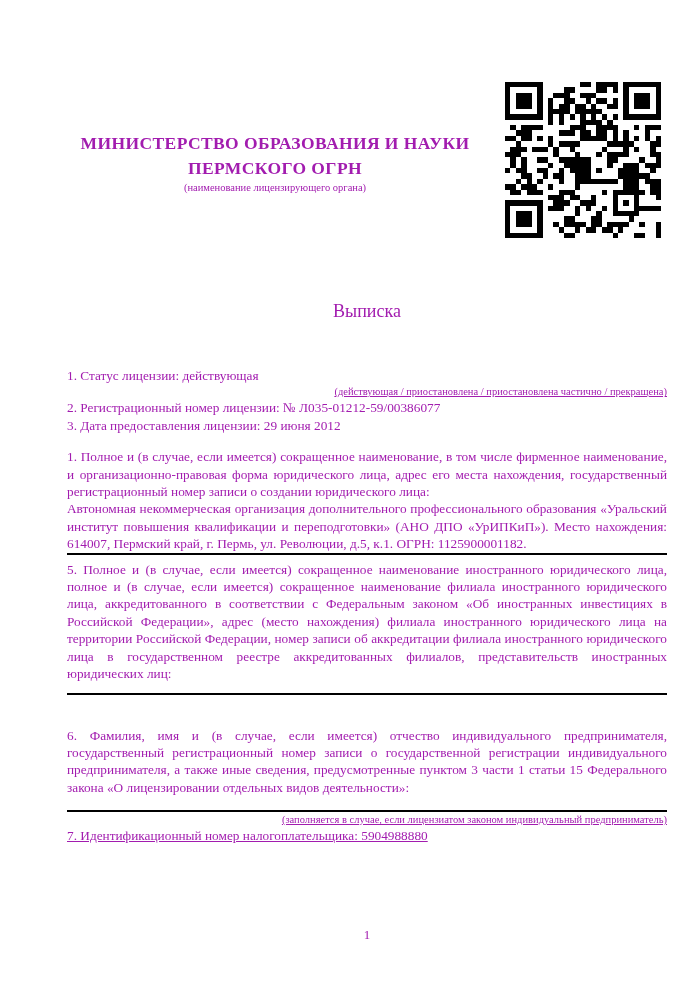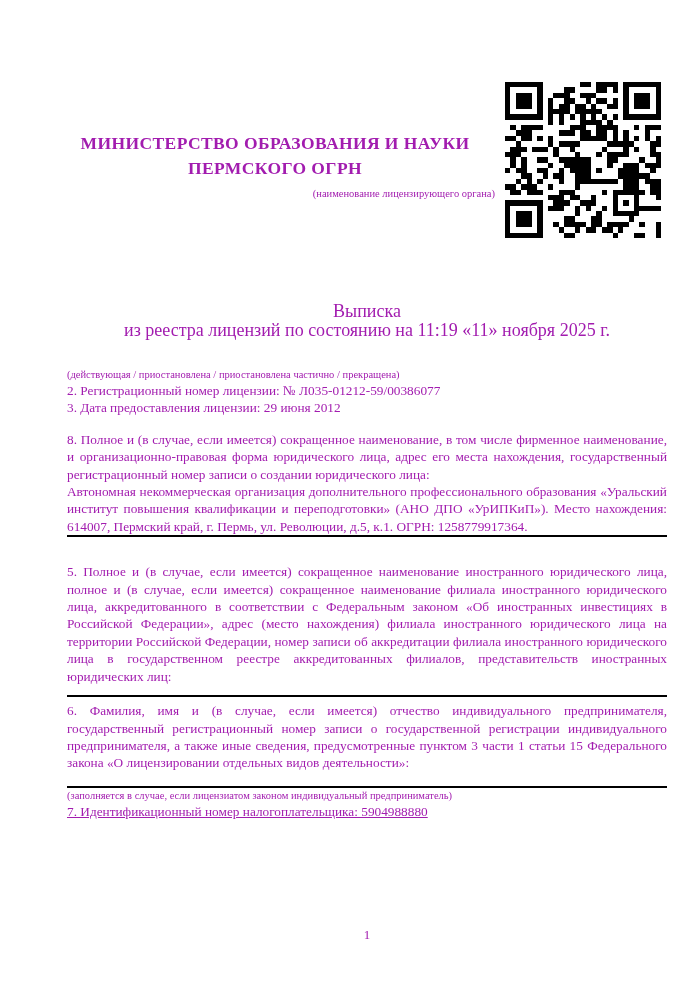--- a/index.html
+++ b/index.html
@@ -8,34 +8,34 @@
     width:700px;height:989px;
     background:#ffffff;color:#a21caf;
     font-family:"Liberation Serif", serif;
     font-size:13.3px;
     overflow:hidden;
   }
   .qr{position:absolute;left:505px;top:82px;width:156px;height:156px;}
   .qr svg{display:block;width:156px;height:156px;}
   .header{position:absolute;left:55px;top:131px;width:440px;text-align:center;}
   .org-name{font-weight:bold;font-size:17.5px;line-height:25px;letter-spacing:.4px;white-space:nowrap;}
-  .org-caption{font-size:10.5px;line-height:13px;margin-top:6px;text-align:right;}
+  .org-caption{font-size:10.5px;line-height:13px;}
   .title-block{position:absolute;left:67px;top:302px;width:600px;text-align:center;font-size:18px;line-height:19px;}
   .content{position:absolute;left:67px;top:367px;width:600px;line-height:17.4px;}
   .content p{margin:0;}
   .jp{text-align:justify;}
-  .field-caption{text-align:left;font-size:10.5px;line-height:14px;margin-top:1px;}
+  .field-caption{text-align:right;font-size:10.5px;line-height:14px;margin-top:1px;text-decoration:underline;}
   .rule{border-bottom:2px solid #000;}
   .blank-5{height:10px;}
   .blank-6{height:14px;}
   .mt-item2{margin-top:22px;font-family:Liberation Serif, serif;}
   .mt-item3{margin-top:16px;}
   .mt-item4{margin-top:14px;}
-  .mt-item5{margin-top:26px;}
-  .mt-item6{margin-top:5px;}
+  .mt-item5{margin-top:6px;}
+  .mt-item6{margin-top:32px;}
   .mt-item7{margin-top:26px;text-decoration:underline;}
   .page-number{position:absolute;left:67px;top:927px;width:600px;text-align:center;font-size:13px;}
 </style>
 </head>
 <body>
 
 <div class="page">
 
   <div class="qr" aria-hidden="true">
     <svg id="qr-svg" viewBox="0 0 29 29" shape-rendering="crispEdges">
@@ -454,34 +454,34 @@
   </div>
 
   <div class="header">
     <div class="org-name">МИНИСТЕРСТВО ОБРАЗОВАНИЯ И НАУКИ</div>
     <div class="org-name">ПЕРМСКОГО ОГРН</div>
     <div class="org-caption">(наименование лицензирующего органа)</div>
   </div>
 
   <div class="title-block">
     <div>Выписка</div>
-    <div>из реестра лицензий по состоянию на 11:19 «11» ноября 2025 г.</div>
   </div>
 
   <div class="content">
 
+    <p>1. Статус лицензии: действующая</p>
     <div class="field-caption">(действующая / приостановлена / приостановлена частично / прекращена)</div>
 
     <p class="mt-item2">2. Регистрационный номер лицензии: № Л035-01212-59/00386077</p>
 
     <p class="mt-item3">3. Дата предоставления лицензии: 29 июня 2012</p>
 
     <div class="mt-item4">
-      <p class="jp">8. Полное и (в случае, если имеется) сокращенное наименование, в том числе фирменное наименование, и организационно-правовая форма юридического лица, адрес его места нахождения, государственный регистрационный номер записи о создании юридического лица:</p>
-      <p class="jp rule">Автономная некоммерческая организация дополнительного профессионального образования «Уральский институт повышения квалификации и переподготовки» (АНО ДПО «УрИПКиП»). Место нахождения: 614007, Пермский край, г. Пермь, ул. Революции, д.5, к.1. ОГРН: 1258779917364.</p>
+      <p class="jp">1. Полное и (в случае, если имеется) сокращенное наименование, в том числе фирменное наименование, и организационно-правовая форма юридического лица, адрес его места нахождения, государственный регистрационный номер записи о создании юридического лица:</p>
+      <p class="jp rule">Автономная некоммерческая организация дополнительного профессионального образования «Уральский институт повышения квалификации и переподготовки» (АНО ДПО «УрИПКиП»). Место нахождения: 614007, Пермский край, г. Пермь, ул. Революции, д.5, к.1. ОГРН: 1125900001182.</p>
     </div>
 
     <div class="mt-item5">
       <p class="jp">5. Полное и (в случае, если имеется) сокращенное наименование иностранного юридического лица, полное и (в случае, если имеется) сокращенное наименование филиала иностранного юридического лица, аккредитованного в соответствии с Федеральным законом «Об иностранных инвестициях в Российской Федерации», адрес (место нахождения) филиала иностранного юридического лица на территории Российской Федерации, номер записи об аккредитации филиала иностранного юридического лица в государственном реестре аккредитованных филиалов, представительств иностранных юридических лиц:</p>
       <div class="blank-5"></div>
       <div class="rule"></div>
     </div>
 
     <div class="mt-item6">
       <p class="jp">6. Фамилия, имя и (в случае, если имеется) отчество индивидуального предпринимателя, государственный регистрационный номер записи о государственной регистрации индивидуального предпринимателя, а также иные сведения, предусмотренные пунктом 3 части 1 статьи 15 Федерального закона «О лицензировании отдельных видов деятельности»:</p>

